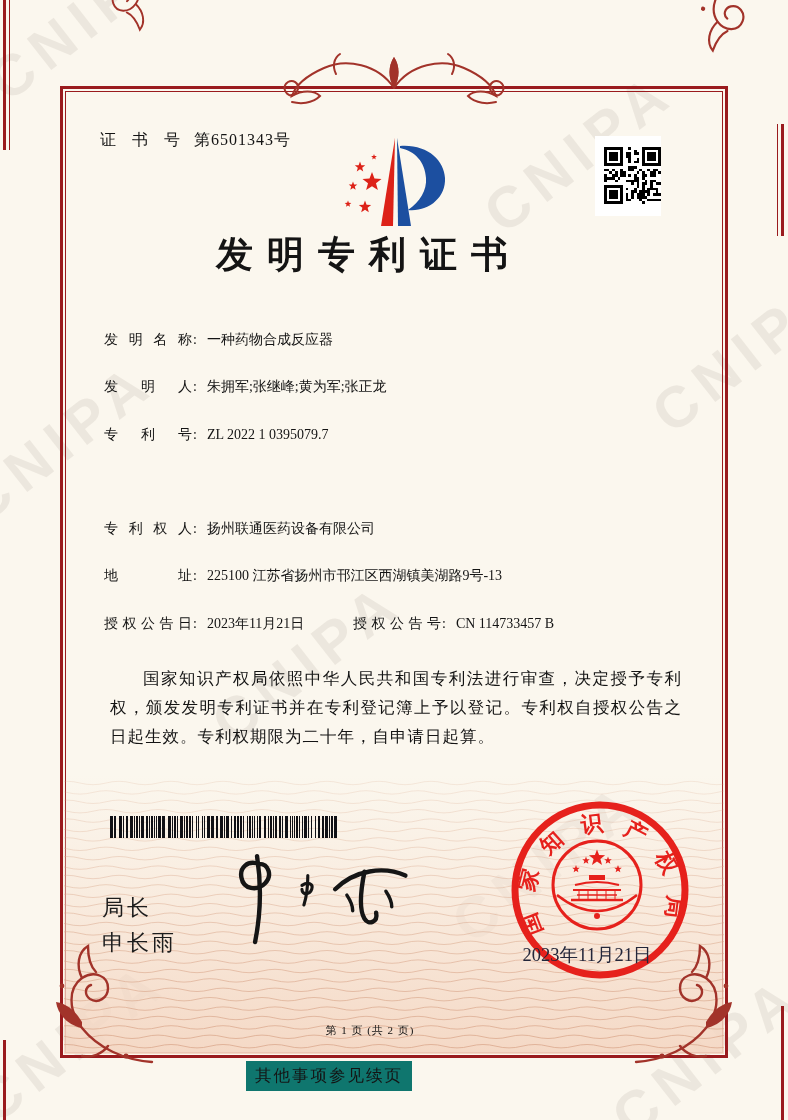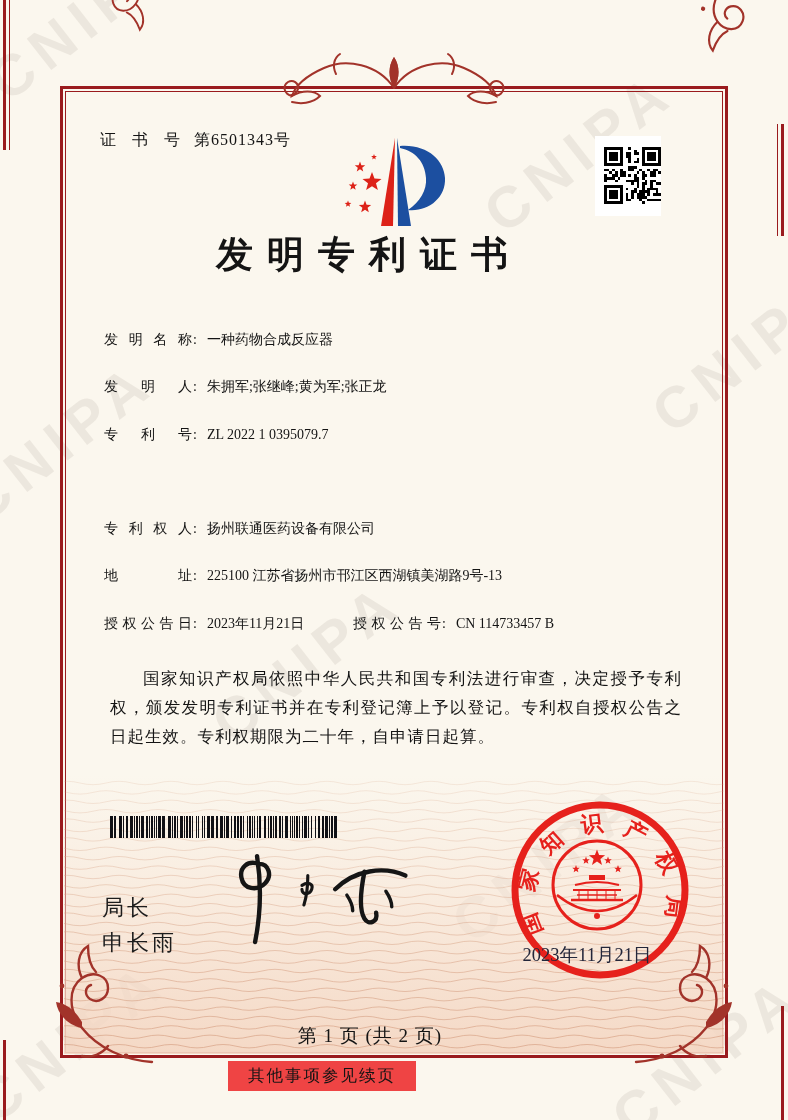--- a/index.html
+++ b/index.html
@@ -24,22 +24,22 @@
          font-weight:bold;letter-spacing:14px;text-indent:14px;}
   .row{position:absolute;left:104px;font-size:14px;line-height:24px;white-space:nowrap;}
   .row .lbl{display:inline-block;width:88px;text-align:justify;text-align-last:justify;}
   .row .col{display:inline-block;margin:0 10px 0 1px;}
   .pair2{position:absolute;left:249px;top:0;white-space:nowrap;}
   .paras{position:absolute;left:98px;top:652px;width:596px;font-size:16.5px;line-height:29px;
          letter-spacing:1px;text-align:justify;}
   .paras p{margin:12px;text-indent:2em;}
   .officer{position:absolute;font-family:"Liberation Sans","DejaVu Sans",sans-serif;
            font-size:22px;letter-spacing:3px;color:#1d1d1d;}
-  .page-info{position:absolute;left:60px;top:1023px;width:620px;text-align:center;font-size:19px;letter-spacing:1px;}
-  .footer-box{position:absolute;left:228px;top:1061px;width:188px;height:30px;background:#ef4444;
+  .page-info{position:absolute;left:60px;top:1023px;width:620px;text-align:center;font-size:11px;letter-spacing:1px;}
+  .footer-box{position:absolute;left:246px;top:1061px;width:166px;height:30px;background:#0f766e;
               display:flex;align-items:center;justify-content:center;font-size:16.5px;letter-spacing:2px;}
   .abs{position:absolute;}
   svg{display:block;}
 </style>
 </head>
 <body>
 
 <div class="page">
 
   <div class="wm" style="left:-28px;top:-14px;">CNIPA</div>

